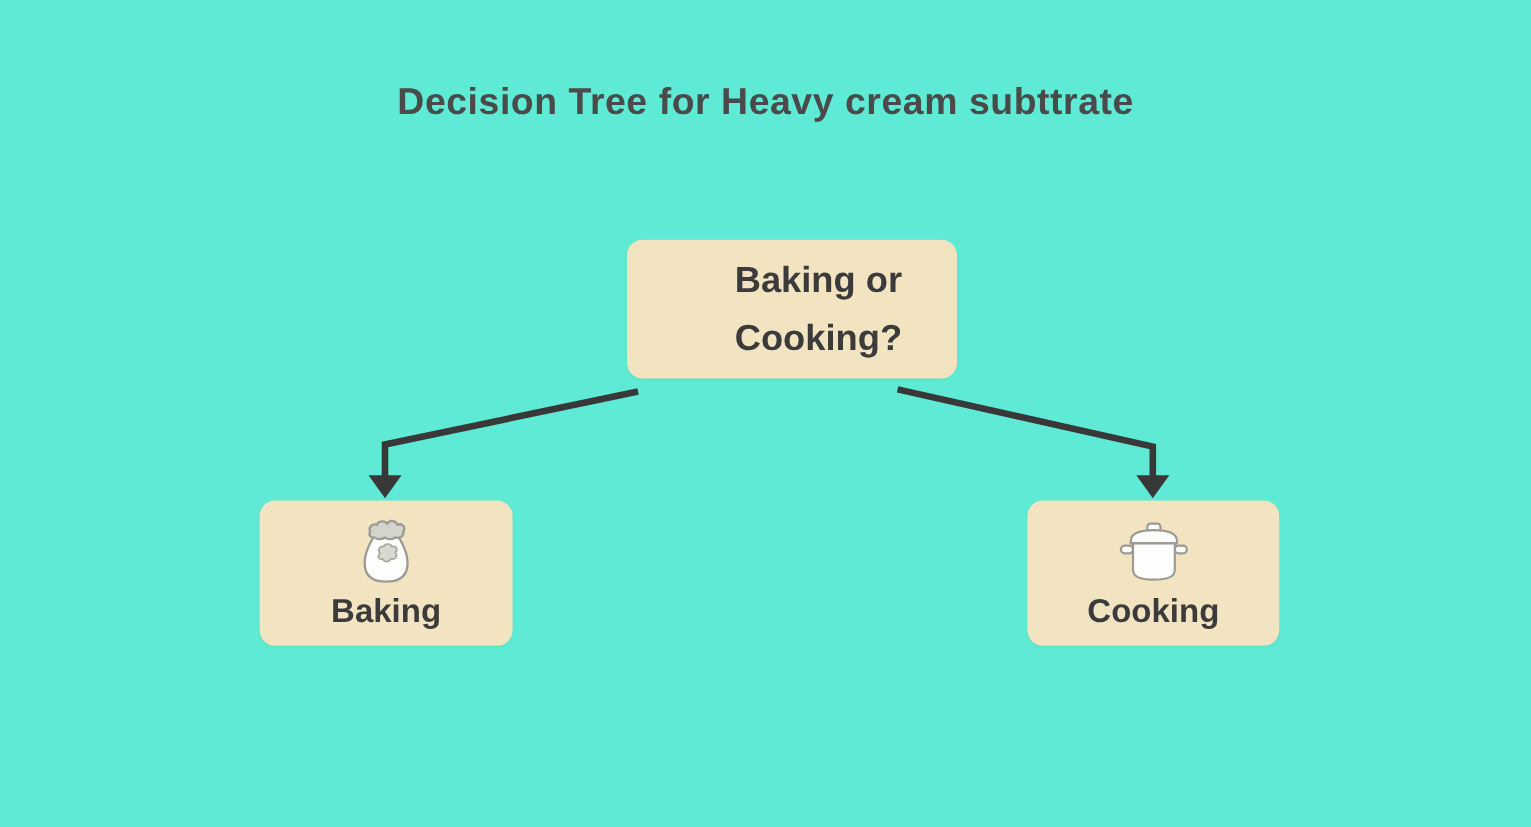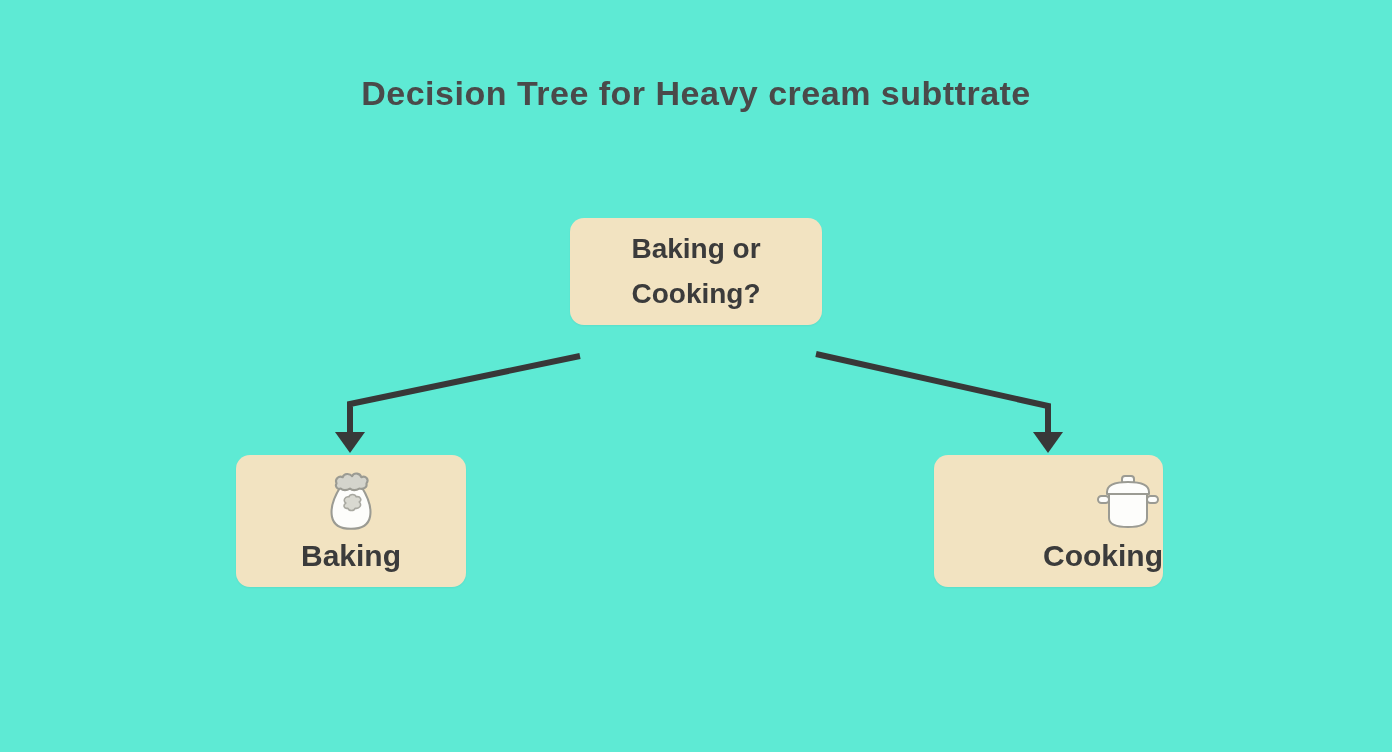--- a/index.html
+++ b/index.html
@@ -44,35 +44,36 @@
     align-items: center;
     justify-content: center;
     color: #3b3b3b;
     font-weight: bold;
     text-align: center;
   }
   .node.root {
     left: 570px;
     top: 218px;
     width: 252px;
-    height: 107px;
-    font-size: 28px;
+    height: 126px;
+    font-size: 33px;
     line-height: 1.6;
+    padding-left: 48px;
   }
   .node.root .label {
     max-width: 200px;
   }
   .node.child {
     top: 455px;
     width: 230px;
     height: 132px;
     font-size: 30px;
   }
   .node.child-left  { left: 236px; }
-  .node.child-right { left: 934px; width: 229px; align-items: flex-end; }
+  .node.child-right { left: 934px; width: 229px; }
   .node .icon {
     display: block;
     height: 66px;
     margin-bottom: 4px;
   }
   .node .icon svg {
     display: block;
   }
 </style>
 </head>

